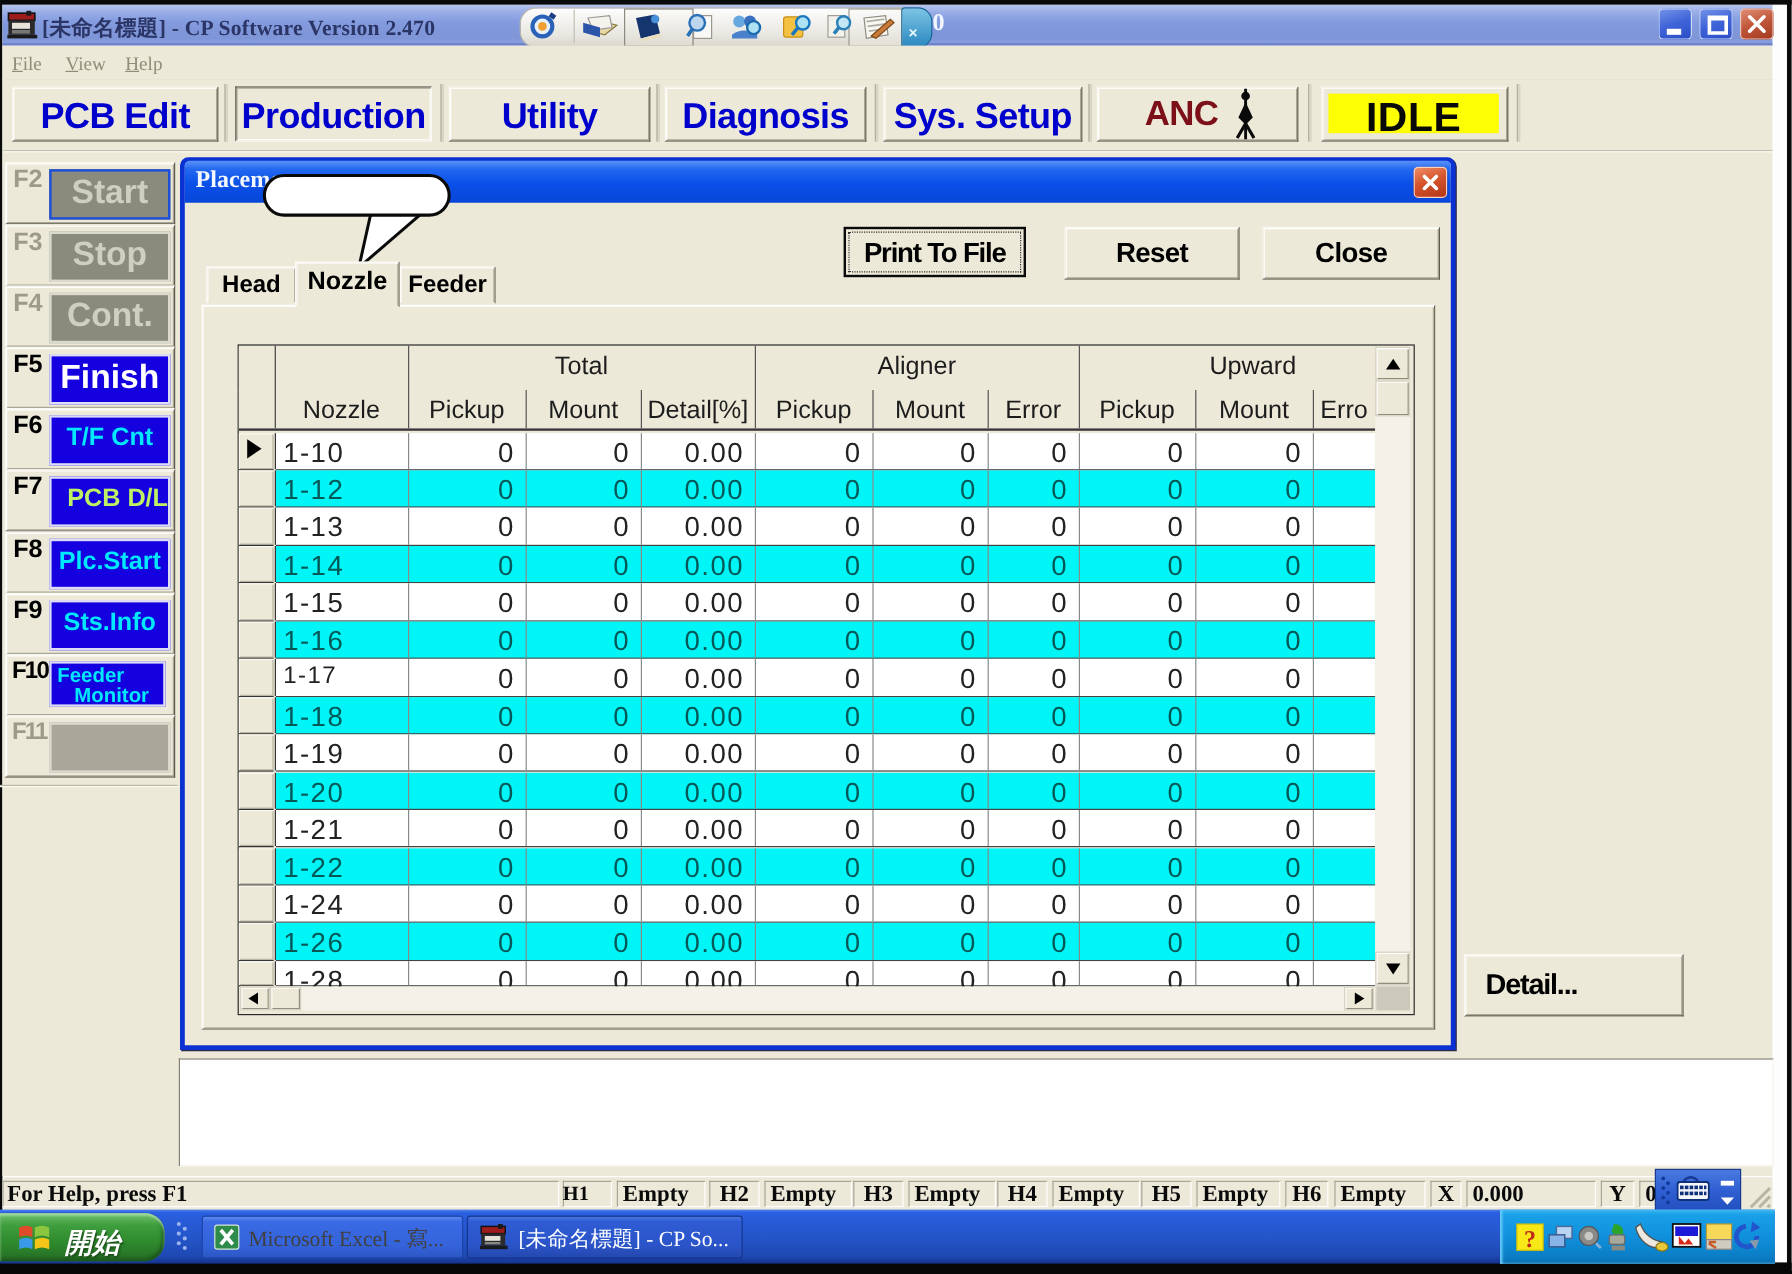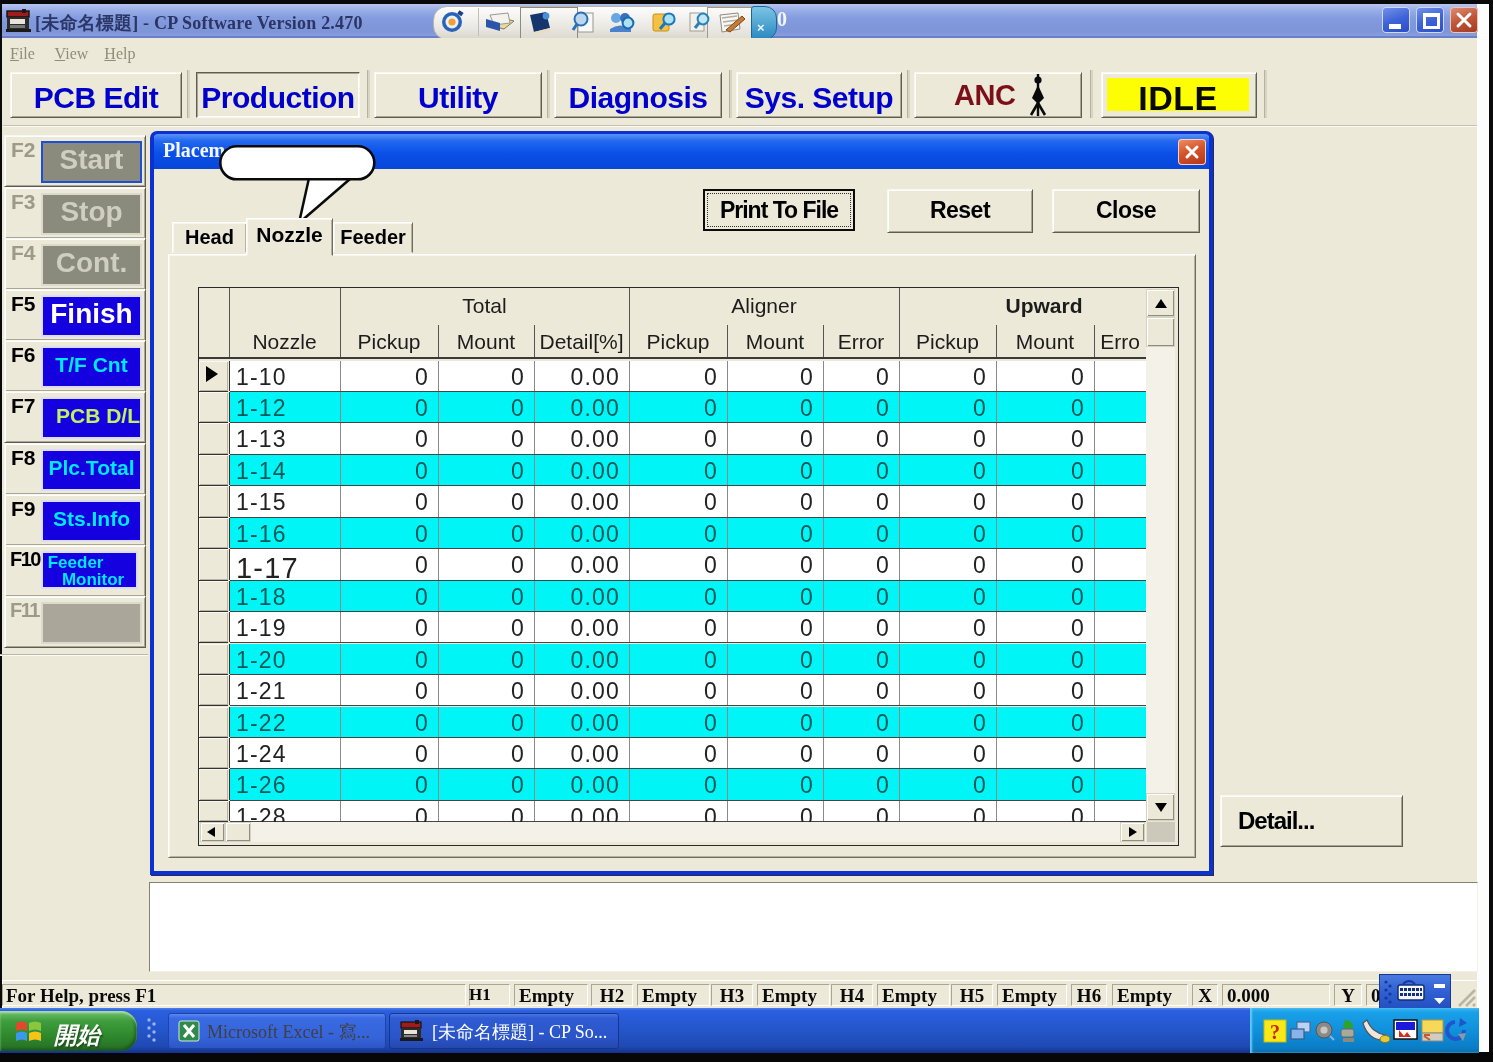--- a/index.html
+++ b/index.html
@@ -126,21 +126,21 @@
 <div class="a" style="left:11px;top:292.0px;font-size:21px;font-weight:bold;color:#000;">F5</div>
 <div class="a" style="left:41px;top:295.0px;width:97px;height:38px;background:#1500e0;border:2px solid #dcdcf4;text-align:center;line-height:33px;font-weight:bold;font-size:28px;color:#fff;">Finish</div>
 <div class="a raised" style="left:4px;top:340.2px;width:140px;height:50px;"></div>
 <div class="a" style="left:11px;top:343.2px;font-size:21px;font-weight:bold;color:#000;">F6</div>
 <div class="a" style="left:41px;top:346.2px;width:97px;height:38px;background:#1500e0;border:2px solid #dcdcf4;text-align:center;line-height:33px;font-weight:bold;font-size:21px;color:#00e8fc;">T/F Cnt</div>
 <div class="a raised" style="left:4px;top:391.4px;width:140px;height:50px;"></div>
 <div class="a" style="left:11px;top:394.4px;font-size:21px;font-weight:bold;color:#000;">F7</div>
 <div class="a" style="left:41px;top:397.4px;width:97px;height:38px;background:#1500e0;border:2px solid #dcdcf4;text-align:right;line-height:33px;font-weight:bold;font-size:21px;color:#bef264;">PCB D/L</div>
 <div class="a raised" style="left:4px;top:442.6px;width:140px;height:50px;"></div>
 <div class="a" style="left:11px;top:445.6px;font-size:21px;font-weight:bold;color:#000;">F8</div>
-<div class="a" style="left:41px;top:448.6px;width:97px;height:38px;background:#1500e0;border:2px solid #dcdcf4;text-align:center;line-height:33px;font-weight:bold;font-size:21px;color:#00e8fc;">Plc.Total</div>
+<div class="a" style="left:41px;top:448.6px;width:97px;height:38px;background:#1500e0;border:2px solid #dcdcf4;text-align:center;line-height:33px;font-weight:bold;font-size:21px;color:#00e8fc;">Plc.Start</div>
 <div class="a raised" style="left:4px;top:493.8px;width:140px;height:50px;"></div>
 <div class="a" style="left:11px;top:496.8px;font-size:21px;font-weight:bold;color:#000;">F9</div>
 <div class="a" style="left:41px;top:499.8px;width:97px;height:38px;background:#1500e0;border:2px solid #dcdcf4;text-align:center;line-height:33px;font-weight:bold;font-size:21px;color:#00e8fc;">Sts.Info</div>
 <div class="a raised" style="left:4px;top:545.0px;width:140px;height:50px;"></div>
 <div class="a" style="left:10px;top:548.0px;font-size:20px;font-weight:bold;color:#000;letter-spacing:-1.5px;">F10</div>
 <div class="a" style="left:41px;top:551.0px;width:97px;height:38px;background:#1500e0;border:2px solid #dcdcf4;font-weight:bold;font-size:17px;color:#00e8fc;line-height:17px;padding-top:1px;box-sizing:border-box;">&nbsp;Feeder<br>&nbsp;&nbsp;&nbsp;&nbsp;Monitor</div>
 <div class="a raised" style="left:4px;top:596.2px;width:140px;height:50px;"></div>
 <div class="a" style="left:10px;top:599.2px;font-size:20px;font-weight:bold;color:#9c9a88;letter-spacing:-1.5px;">F11</div>
 <div class="a" style="left:41px;top:602.2px;width:97px;height:38px;background:#aaa79a;border:2px solid #dcdacc;"></div>
 <div class="a" style="left:3px;top:125px;width:1474px;height:1px;background:#c2bfae;"></div>
@@ -174,21 +174,21 @@
       text-align:center;line-height:29px;font-weight:bold;font-size:20px;color:#000;box-sizing:border-box;">Feeder</div>
 <div class="a" style="left:246px;top:218px;width:87px;height:38px;z-index:5;background:#ece9d8;
       border:1px solid;border-color:#fff #6f6d60 transparent #fff;box-shadow:inset 1px 1px 0 #f8f6ee,inset -1px 0 0 #b5b2a0;
       text-align:center;line-height:32px;font-weight:bold;font-size:21px;color:#000;box-sizing:border-box;">Nozzle</div>
 <div class="a" style="left:168px;top:254px;width:1028px;height:604px;background:#ece9d8;
       border:1px solid;border-color:#fff #6f6d60 #6f6d60 #fff;box-shadow:inset 1px 1px 0 #f8f6ee,inset -1px -1px 0 #b5b2a0;box-sizing:border-box;"></div>
 <div class="a" style="left:198px;top:287px;width:979px;height:557px;background:#ece9d8;border:1px solid #2a2a2a;"></div>
 <div class="a" style="left:199px;top:289px;width:947px;height:36px;background:#ece9d8;border-bottom:1px solid #555;"></div>
 <div class="a" style="left:340px;top:294px;width:289px;font-size:21px;color:#1c1c1c;text-align:center;">Total</div>
 <div class="a" style="left:629px;top:294px;width:270px;font-size:21px;color:#1c1c1c;text-align:center;">Aligner</div>
-<div class="a" style="left:899px;top:294px;width:290px;font-size:21px;color:#1c1c1c;text-align:center;font-weight:bold;">Upward</div>
+<div class="a" style="left:899px;top:294px;width:290px;font-size:21px;color:#1c1c1c;text-align:center;">Upward</div>
 <div class="a" style="left:229px;top:288px;width:1px;height:37px;background:#555;"></div>
 <div class="a" style="left:340px;top:288px;width:1px;height:37px;background:#555;"></div>
 <div class="a" style="left:629px;top:288px;width:1px;height:37px;background:#555;"></div>
 <div class="a" style="left:899px;top:288px;width:1px;height:37px;background:#555;"></div>
 <div class="a" style="left:199px;top:325px;width:947px;height:34px;background:#ece9d8;border-bottom:2px solid #3a3a3a;box-sizing:border-box;"></div>
 <div class="a" style="left:229px;top:330px;width:111px;font-size:21px;color:#1c1c1c;text-align:center;;overflow:hidden;white-space:nowrap;">Nozzle</div>
 <div class="a" style="left:340px;top:330px;width:98px;font-size:21px;color:#1c1c1c;text-align:center;;overflow:hidden;white-space:nowrap;">Pickup</div>
 <div class="a" style="left:438px;top:330px;width:96px;font-size:21px;color:#1c1c1c;text-align:center;;overflow:hidden;white-space:nowrap;">Mount</div>
 <div class="a" style="left:534px;top:330px;width:95px;font-size:21px;color:#1c1c1c;text-align:center;;overflow:hidden;white-space:nowrap;">Detail[%]</div>
 <div class="a" style="left:629px;top:330px;width:98px;font-size:21px;color:#1c1c1c;text-align:center;;overflow:hidden;white-space:nowrap;">Pickup</div>
@@ -338,21 +338,21 @@
 <div class="a" style="left:629px;top:517.8px;width:1px;height:30.4px;background:#8a8a8a;"></div>
 <div class="a" style="left:727px;top:517.8px;width:1px;height:30.4px;background:#8a8a8a;"></div>
 <div class="a" style="left:823px;top:517.8px;width:1px;height:30.4px;background:#8a8a8a;"></div>
 <div class="a" style="left:899px;top:517.8px;width:1px;height:30.4px;background:#8a8a8a;"></div>
 <div class="a" style="left:996px;top:517.8px;width:1px;height:30.4px;background:#8a8a8a;"></div>
 <div class="a" style="left:1094px;top:517.8px;width:1px;height:30.4px;background:#8a8a8a;"></div>
 <div class="a" style="left:229px;top:517.8px;width:1px;height:30.4px;background:#333;"></div>
 <div class="a" style="left:199px;top:549.2px;width:29px;height:30.4px;background:#ece9d8;
           border-bottom:1px solid #333;box-shadow:inset 1px 1px 0 #faf8f0,inset -1px -1px 0 #b8b5a5;"></div>
 <div class="a" style="left:230px;top:549.2px;width:916px;height:30.4px;background:#fff;border-bottom:1px solid #444;"></div>
-<div class="a" style="left:236px;top:552.2px;width:102px;text-align:left;font-size:29px;letter-spacing:1.2px;color:#222;overflow:hidden;">1-17</div>
+<div class="a" style="left:236px;top:552.2px;width:102px;text-align:left;font-size:20px;letter-spacing:1.2px;color:#222;overflow:hidden;">1-17</div>
 <div class="a" style="left:340px;top:552.2px;width:89px;text-align:right;font-size:23px;letter-spacing:1.2px;color:#222;overflow:hidden;">0</div>
 <div class="a" style="left:438px;top:552.2px;width:87px;text-align:right;font-size:23px;letter-spacing:1.2px;color:#222;overflow:hidden;">0</div>
 <div class="a" style="left:534px;top:552.2px;width:86px;text-align:right;font-size:23px;letter-spacing:1.2px;color:#222;overflow:hidden;">0.00</div>
 <div class="a" style="left:629px;top:552.2px;width:89px;text-align:right;font-size:23px;letter-spacing:1.2px;color:#222;overflow:hidden;">0</div>
 <div class="a" style="left:727px;top:552.2px;width:87px;text-align:right;font-size:23px;letter-spacing:1.2px;color:#222;overflow:hidden;">0</div>
 <div class="a" style="left:823px;top:552.2px;width:67px;text-align:right;font-size:23px;letter-spacing:1.2px;color:#222;overflow:hidden;">0</div>
 <div class="a" style="left:899px;top:552.2px;width:88px;text-align:right;font-size:23px;letter-spacing:1.2px;color:#222;overflow:hidden;">0</div>
 <div class="a" style="left:996px;top:552.2px;width:89px;text-align:right;font-size:23px;letter-spacing:1.2px;color:#222;overflow:hidden;">0</div>
 <div class="a" style="left:340px;top:549.2px;width:1px;height:30.4px;background:#8a8a8a;"></div>
 <div class="a" style="left:438px;top:549.2px;width:1px;height:30.4px;background:#8a8a8a;"></div>

